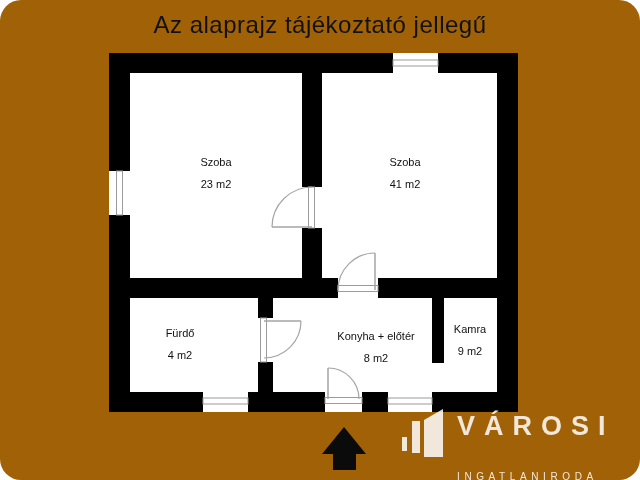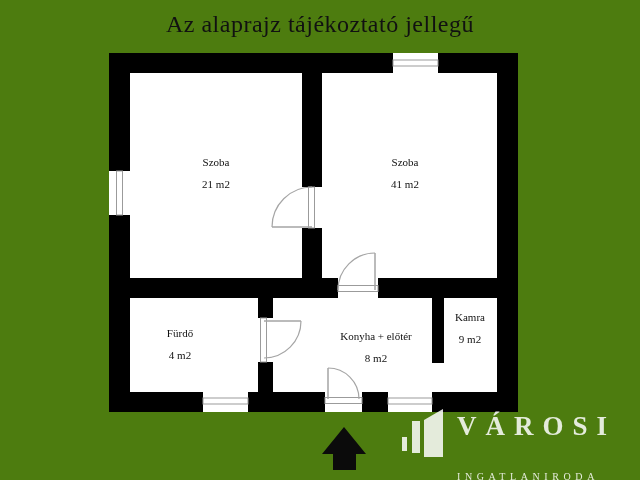--- a/index.html
+++ b/index.html
@@ -1,22 +1,23 @@
 <!DOCTYPE html>
 <html><head>
 <meta charset="utf-8">
 <style>
   html,body{margin:0;padding:0;}
   .stage{
     position:relative;
     width:640px;height:480px;
-    background:#4d7c0f;
+    background:#a16207;
     overflow:hidden;
-    font-family:Liberation Serif, serif;
+    font-family:Liberation Sans, sans-serif;
     color:#111111;
+    border-radius:21px;
   }
   .title{
     position:absolute;top:11px;left:0;right:0;
     text-align:center;
     font-size:24px;
     letter-spacing:0.5px;
     color:#111111;
   }
   .base{
     position:absolute;
@@ -113,35 +114,35 @@
 
     <rect x="325" y="397.5" width="37" height="6" fill="#ffffff" stroke="#9b9b9b" stroke-width="1"></rect>
     <line x1="328" y1="399" x2="328" y2="368" stroke="#a5a5a5" stroke-width="1.5"></line>
     <path d="M 328 368 A 31 31 0 0 1 359 399" fill="none" stroke="#a5a5a5" stroke-width="1.2"></path>
 
     <polygon points="344,427 366,454 356,454 356,470 333,470 333,454 322,454" fill="#0b0b0b"></polygon>
   </svg>
 
   <div class="label" style="left:216px;top:151px;">
     <div>Szoba</div>
-    <div>21 m2</div>
+    <div>23 m2</div>
   </div>
   <div class="label" style="left:405px;top:151px;">
     <div>Szoba</div>
     <div>41 m2</div>
   </div>
   <div class="label" style="left:180px;top:322px;">
     <div>Fürdő</div>
     <div>4 m2</div>
   </div>
   <div class="label" style="left:376px;top:325px;">
     <div>Konyha + előtér</div>
     <div>8 m2</div>
   </div>
-  <div class="label" style="left:470px;top:306px;">
+  <div class="label" style="left:470px;top:318px;">
     <div>Kamra</div>
     <div>9 m2</div>
   </div>
 
   <div class="watermark">
     <svg width="46" height="50" viewBox="0 0 46 50">
       <rect x="0" y="28" width="5" height="14" fill="rgba(255,255,255,0.85)"></rect>
       <rect x="10" y="12" width="8" height="32" fill="rgba(255,255,255,0.85)"></rect>
       <polygon points="22,11 41,0 41,48 22,48" fill="rgba(255,255,255,0.85)"></polygon>
     </svg>

